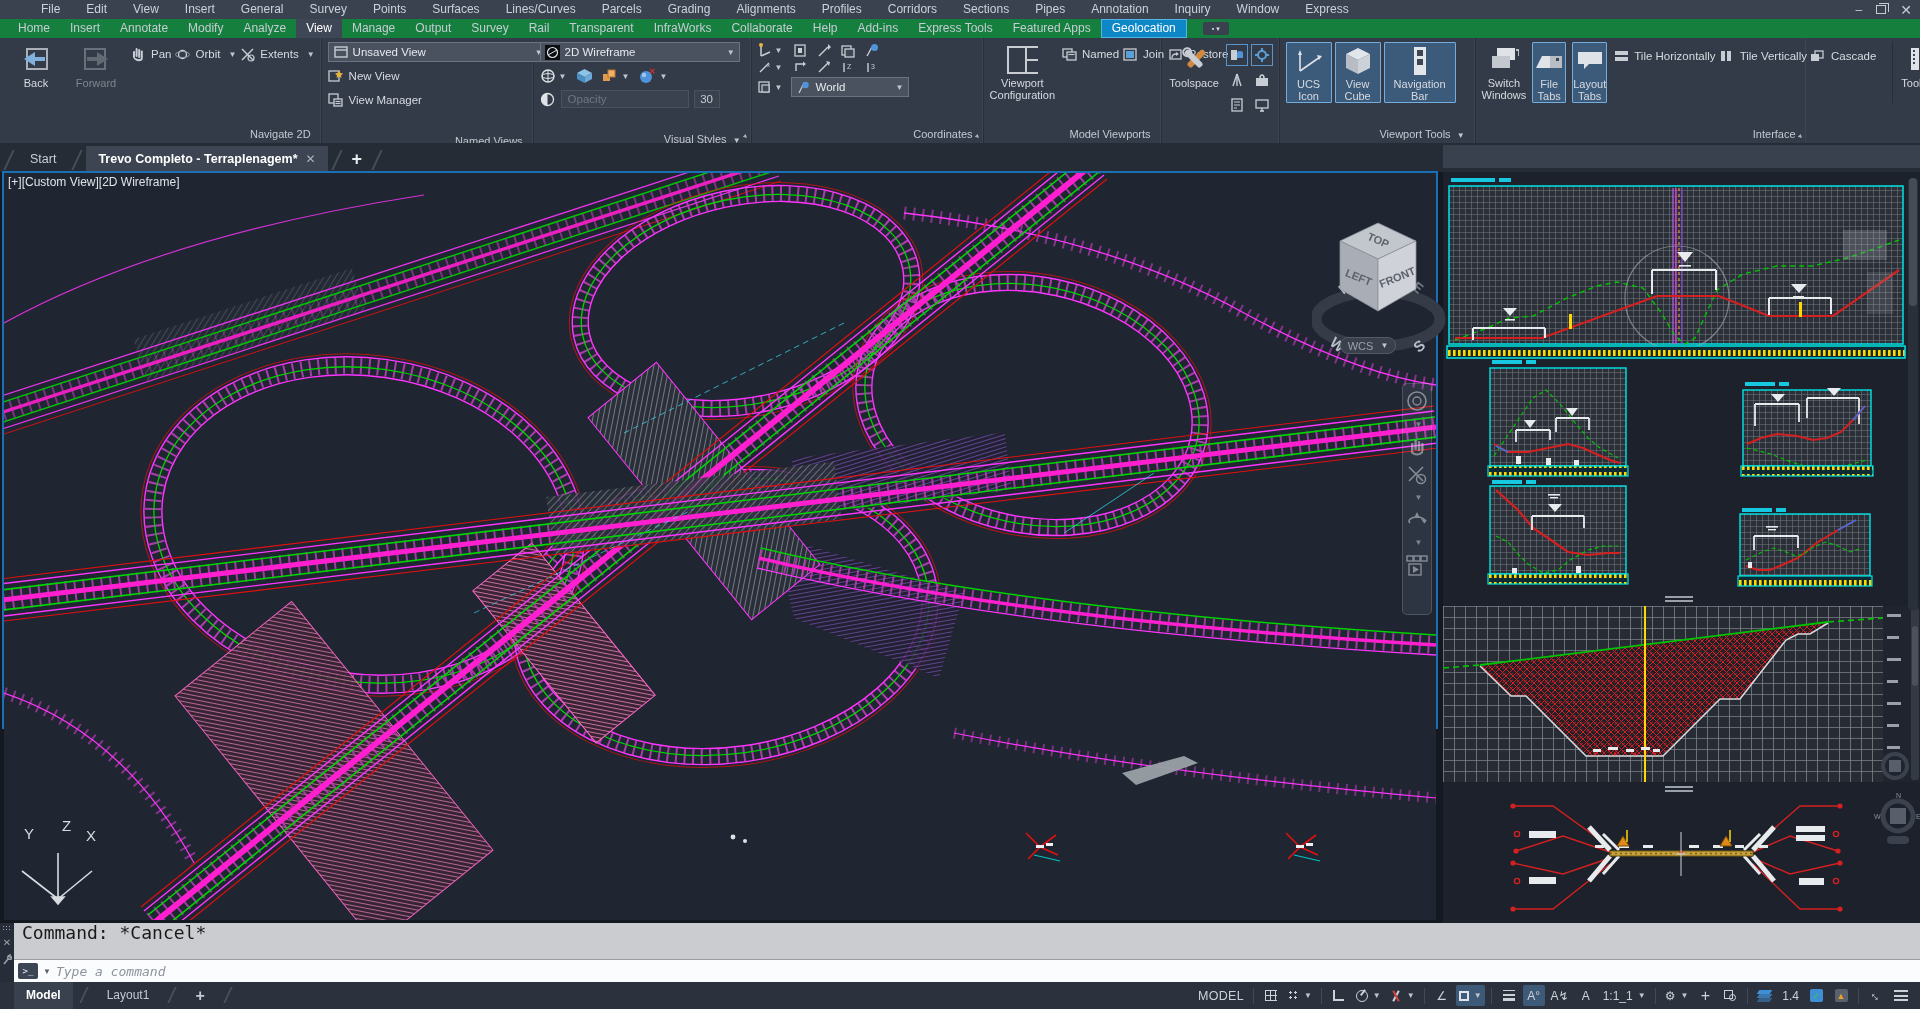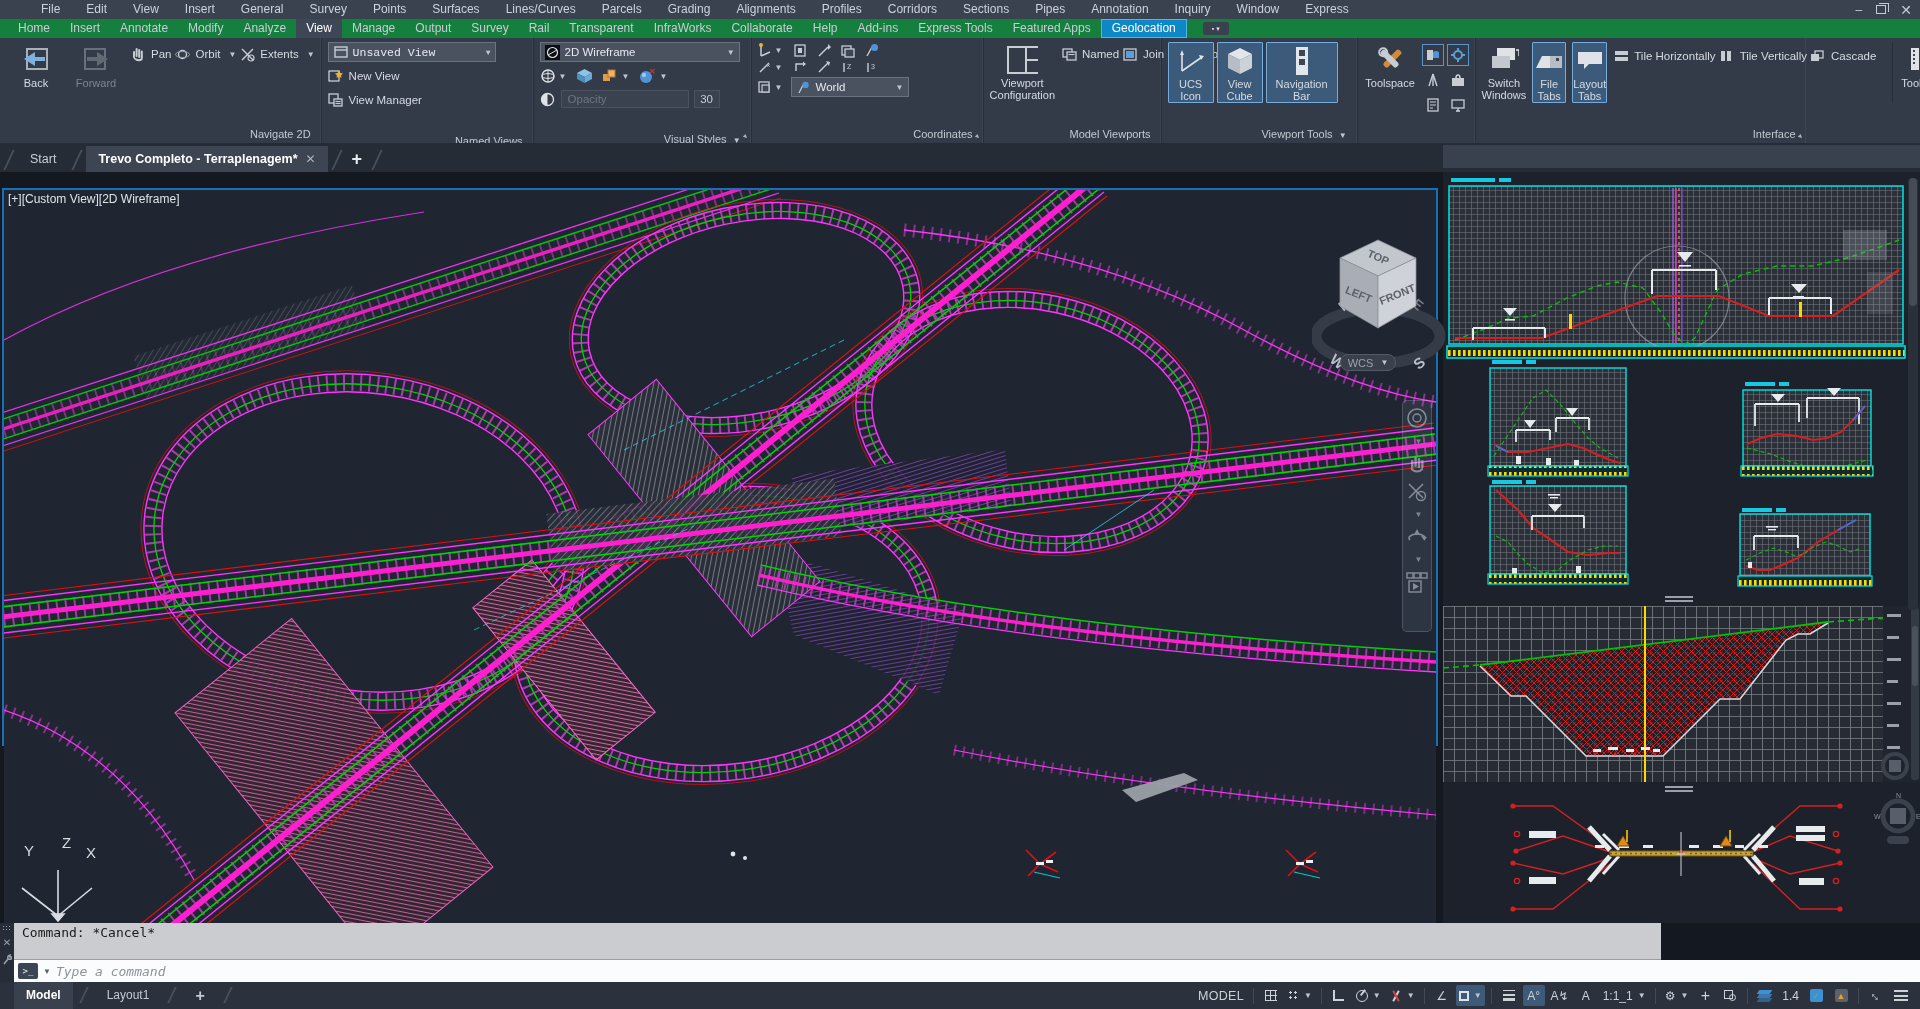--- a/index.html
+++ b/index.html
@@ -45,21 +45,21 @@
   
   #filetabs { position:absolute; left:0; top:143px; width:1920px; height:29px; background:#262c36; display:flex; align-items:flex-end; color:#c9ced6; font-size:12.5px; }
   .slash { width:2px; height:20px; background:#48505e; transform:skewX(-25deg); margin:0 8px 2px 8px; }
   .ftab { padding:0 12px; height:26px; line-height:26px; display:flex; align-items:center; gap:8px; }
   .ftab.activef { background:#3d4553; color:#fff; font-weight:bold; }
   .ftab .closex { color:#aeb4bc; font-weight:normal; font-size:12px; }
   .addtab { color:#e8ebef; font-size:18px; font-weight:bold; padding:0 6px; line-height:26px; }
   #rightstrip { position:absolute; left:1443px; top:145px; width:477px; height:23px; background:#3a414e; }
 
   
-  #viewport { position:absolute; left:2px; top:188px; width:1436px; height:558px; background:#1f2531; border:2px solid #1a6fb5; }
+  #viewport { position:absolute; left:2px; top:171px; width:1436px; height:558px; background:#1f2531; border:2px solid #1a6fb5; }
   #vplabel { position:absolute; left:4px; top:2px; color:#dfe3e8; font-size:12px; z-index:5; }
   #vpsvg { position:absolute; left:0; top:0; }
 
   
   #viewcube { position:absolute; left:1308px; top:28px; width:135px; height:160px; z-index:6; }
   #wcslabel { position:absolute; left:1336px; top:164px; width:56px; height:17px; background:#3a414d; border:1px solid #525a66; border-radius:8px;
     color:#9aa1ab; font-size:11px; display:flex; align-items:center; justify-content:center; gap:4px; z-index:6; }
 
   
   #navbar { position:absolute; left:1398px; top:210px; width:30px; height:232px; background:rgba(190,200,215,.10);
@@ -71,22 +71,22 @@
   #ucsicon .axl { position:absolute; font-size:15px; }
 
   
   #rightcol { position:absolute; left:1443px; top:172px; width:477px; height:751px; background:#1c212b; }
   #rscroll { position:absolute; right:2px; top:6px; width:10px; height:432px; background:#2a303a; border-radius:4px; }
   #rscroll .thumb { position:absolute; left:1px; top:0; width:8px; height:128px; background:#454c58; border-radius:4px; }
 
   
   #cmdstrip { position:absolute; left:0; top:923px; width:14px; height:59px; background:#272d38; display:flex; flex-direction:column; align-items:center; gap:6px; padding-top:2px; color:#9aa1aa; }
   .gripdots { width:10px; height:6px; background-image:radial-gradient(#9aa1aa 1px, transparent 1px); background-size:3px 3px; }
-  #cmdhist { position:absolute; left:14px; top:923px; width:1647px; height:37px; background:#cacccf; color:#1a1a1a;
-    font-family:"DejaVu Sans Mono", monospace; font-size:13px; line-height:17px; padding:1px 0 0 8px; border-bottom:1px solid #9b9da0; }
+  #cmdhist { position:absolute; left:14px; top:923px; width:1906px; height:37px; background:#cacccf; color:#1a1a1a;
+    font-family:"DejaVu Sans Mono", monospace; font-size:18px; line-height:17px; padding:1px 0 0 8px; border-bottom:1px solid #9b9da0; }
   #cmdinput { position:absolute; left:14px; top:960px; width:1906px; height:22px; background:#fbfcfd; display:flex; align-items:center; gap:5px; padding-left:4px; }
   #cmdicon { width:20px; height:16px; background:#3c4553; border-radius:2px; color:#e8ebee; font-size:9px; display:flex; align-items:center; justify-content:center; font-family:"DejaVu Sans Mono", monospace; }
   #cmdinput .caret2 { color:#5a6270; font-size:8px; }
   #cmdplaceholder { color:#8d949c; font-size:13px; font-style:italic; font-family:"DejaVu Sans Mono", monospace; }
 
   
   #bottombar { position:absolute; left:0; top:982px; width:1920px; height:27px; background:#2b323e; display:flex; align-items:center; color:#c3c9d2; font-size:12px; }
   #laytabs { display:flex; align-items:center; height:27px; padding-left:14px; gap:2px; }
   .ltab { padding:0 12px; height:27px; line-height:27px; }
   .ltab.activel { background:#39414e; color:#fff; font-weight:bold; }
@@ -232,21 +232,21 @@
           <span>Extents</span>
             <span class="dd">▼</span>
         </div>
       </div>
     </div>
     <div class="panel-label">Navigate 2D</div>
   </div>
 
   <div class="panel" style="width:212px;">
     <div class="panel-body" style="flex-direction:column; gap:4px;">
-      <div class="field" style="width:168px;font-family:Liberation Mono, monospace;">
+      <div class="field" style="width:220px;">
         <span class="ic16">
             <svg width="14" height="12">
               <rect x="1" y="1" width="12" height="10" fill="none" stroke="#c8cdd4" stroke-width="1.4"></rect>
               <line x1="1" y1="4" x2="13" y2="4" stroke="#c8cdd4" stroke-width="1.4"></line>
             </svg>
           </span>
         <span>Unsaved View</span>
         <span class="dd caret">▼</span>
       </div>
       <div class="smallbtn">
@@ -466,59 +466,20 @@
                 <polygon points="8,4 11,6 8,8" fill="#c8cdd4"></polygon>
               </svg>
             </span>
           <span>Restore</span>
         </div>
       </div>
     </div>
     <div class="panel-label">Model Viewports</div>
   </div>
 
-  <div class="panel" style="width:196px;">
-    <div class="panel-body" style="gap:3px;">
-      <div class="bigbtn activeblue" style="width:46px;">
-        <span class="ic30">
-          <svg width="30" height="28">
-              <g stroke="#dfe3e8" stroke-width="1.6">
-                <line x1="6" y1="24" x2="6" y2="6"></line>
-                <line x1="6" y1="24" x2="26" y2="10"></line>
-              </g>
-              <polygon points="6,3 4,8 8,8" fill="#dfe3e8"></polygon>
-              <polygon points="28,9 23,8 25,13" fill="#dfe3e8"></polygon>
-            </svg>
-          </span>
-        <span>UCS Icon</span>
-      </div>
-      <div class="bigbtn activeblue" style="width:46px;">
-        <span class="ic30">
-          <svg width="32" height="30">
-              <polygon points="16,2 28,8 16,14 4,8" fill="#e2e5ea"></polygon>
-              <polygon points="4,8 16,14 16,28 4,22" fill="#b8bdc5"></polygon>
-              <polygon points="28,8 16,14 16,28 28,22" fill="#cdd2d9"></polygon>
-            </svg>
-          </span>
-        <span>View Cube</span>
-      </div>
-      <div class="bigbtn activeblue" style="width:72px;">
-        <span class="ic30">
-          <svg width="20" height="30">
-              <rect x="4" y="1" width="12" height="28" fill="#e2e5ea"></rect>
-              <rect x="7" y="4" width="6" height="6" fill="#3e4654"></rect>
-              <rect x="7" y="13" width="6" height="6" fill="#3e4654"></rect>
-            </svg>
-          </span>
-        <span>Navigation Bar</span>
-      </div>
-    </div>
-    <div class="panel-label"><span>Viewport Tools</span> <span class="dd">▼</span></div>
-  </div>
-
   <div class="panel" style="width:118px;">
     <div class="panel-body" style="gap:5px;">
       <div class="bigbtn" style="width:58px;">
         <span class="ic30">
           <svg width="34" height="30">
               <g transform="rotate(45 17 15)">
                 <rect x="14" y="2" width="6" height="22" rx="2" fill="#d08a40"></rect>
               </g>
               <g transform="rotate(-45 17 15)">
                 <rect x="14" y="2" width="6" height="22" rx="2" fill="#c8cdd4"></rect>
@@ -571,20 +532,59 @@
         <span style="display:flex;align-items:center;justify-content:center;height:22px;">
             <svg width="14" height="13">
               <rect x="1" y="1" width="12" height="8" fill="none" stroke="#c8cdd4" stroke-width="1.3"></rect>
               <line x1="5" y1="12" x2="9" y2="12" stroke="#c8cdd4" stroke-width="1.6"></line>
               <line x1="7" y1="9" x2="7" y2="12" stroke="#c8cdd4" stroke-width="1.4"></line>
             </svg>
           </span>
       </div>
     </div>
     <div class="panel-label"><span>Palettes</span> <span class="dd">▼</span></div>
+  </div>
+
+  <div class="panel" style="width:196px;">
+    <div class="panel-body" style="gap:3px;">
+      <div class="bigbtn activeblue" style="width:46px;">
+        <span class="ic30">
+          <svg width="30" height="28">
+              <g stroke="#dfe3e8" stroke-width="1.6">
+                <line x1="6" y1="24" x2="6" y2="6"></line>
+                <line x1="6" y1="24" x2="26" y2="10"></line>
+              </g>
+              <polygon points="6,3 4,8 8,8" fill="#dfe3e8"></polygon>
+              <polygon points="28,9 23,8 25,13" fill="#dfe3e8"></polygon>
+            </svg>
+          </span>
+        <span>UCS Icon</span>
+      </div>
+      <div class="bigbtn activeblue" style="width:46px;">
+        <span class="ic30">
+          <svg width="32" height="30">
+              <polygon points="16,2 28,8 16,14 4,8" fill="#e2e5ea"></polygon>
+              <polygon points="4,8 16,14 16,28 4,22" fill="#b8bdc5"></polygon>
+              <polygon points="28,8 16,14 16,28 28,22" fill="#cdd2d9"></polygon>
+            </svg>
+          </span>
+        <span>View Cube</span>
+      </div>
+      <div class="bigbtn activeblue" style="width:72px;">
+        <span class="ic30">
+          <svg width="20" height="30">
+              <rect x="4" y="1" width="12" height="28" fill="#e2e5ea"></rect>
+              <rect x="7" y="4" width="6" height="6" fill="#3e4654"></rect>
+              <rect x="7" y="13" width="6" height="6" fill="#3e4654"></rect>
+            </svg>
+          </span>
+        <span>Navigation Bar</span>
+      </div>
+    </div>
+    <div class="panel-label"><span>Viewport Tools</span> <span class="dd">▼</span></div>
   </div>
 
   <div class="panel" style="width:330px; border-right:none;">
     <div class="panel-body" style="gap:6px;">
       <div class="bigbtn" style="width:54px;">
         <span class="ic30">
           <svg width="30" height="28">
               <rect x="8" y="2" width="18" height="12" fill="#dfe3e8"></rect>
               <rect x="3" y="10" width="18" height="12" fill="#c3c8cf"></rect>
               <polyline points="27,4 30,4 30,10" fill="none" stroke="#dfe3e8" stroke-width="1.5"></polyline>

